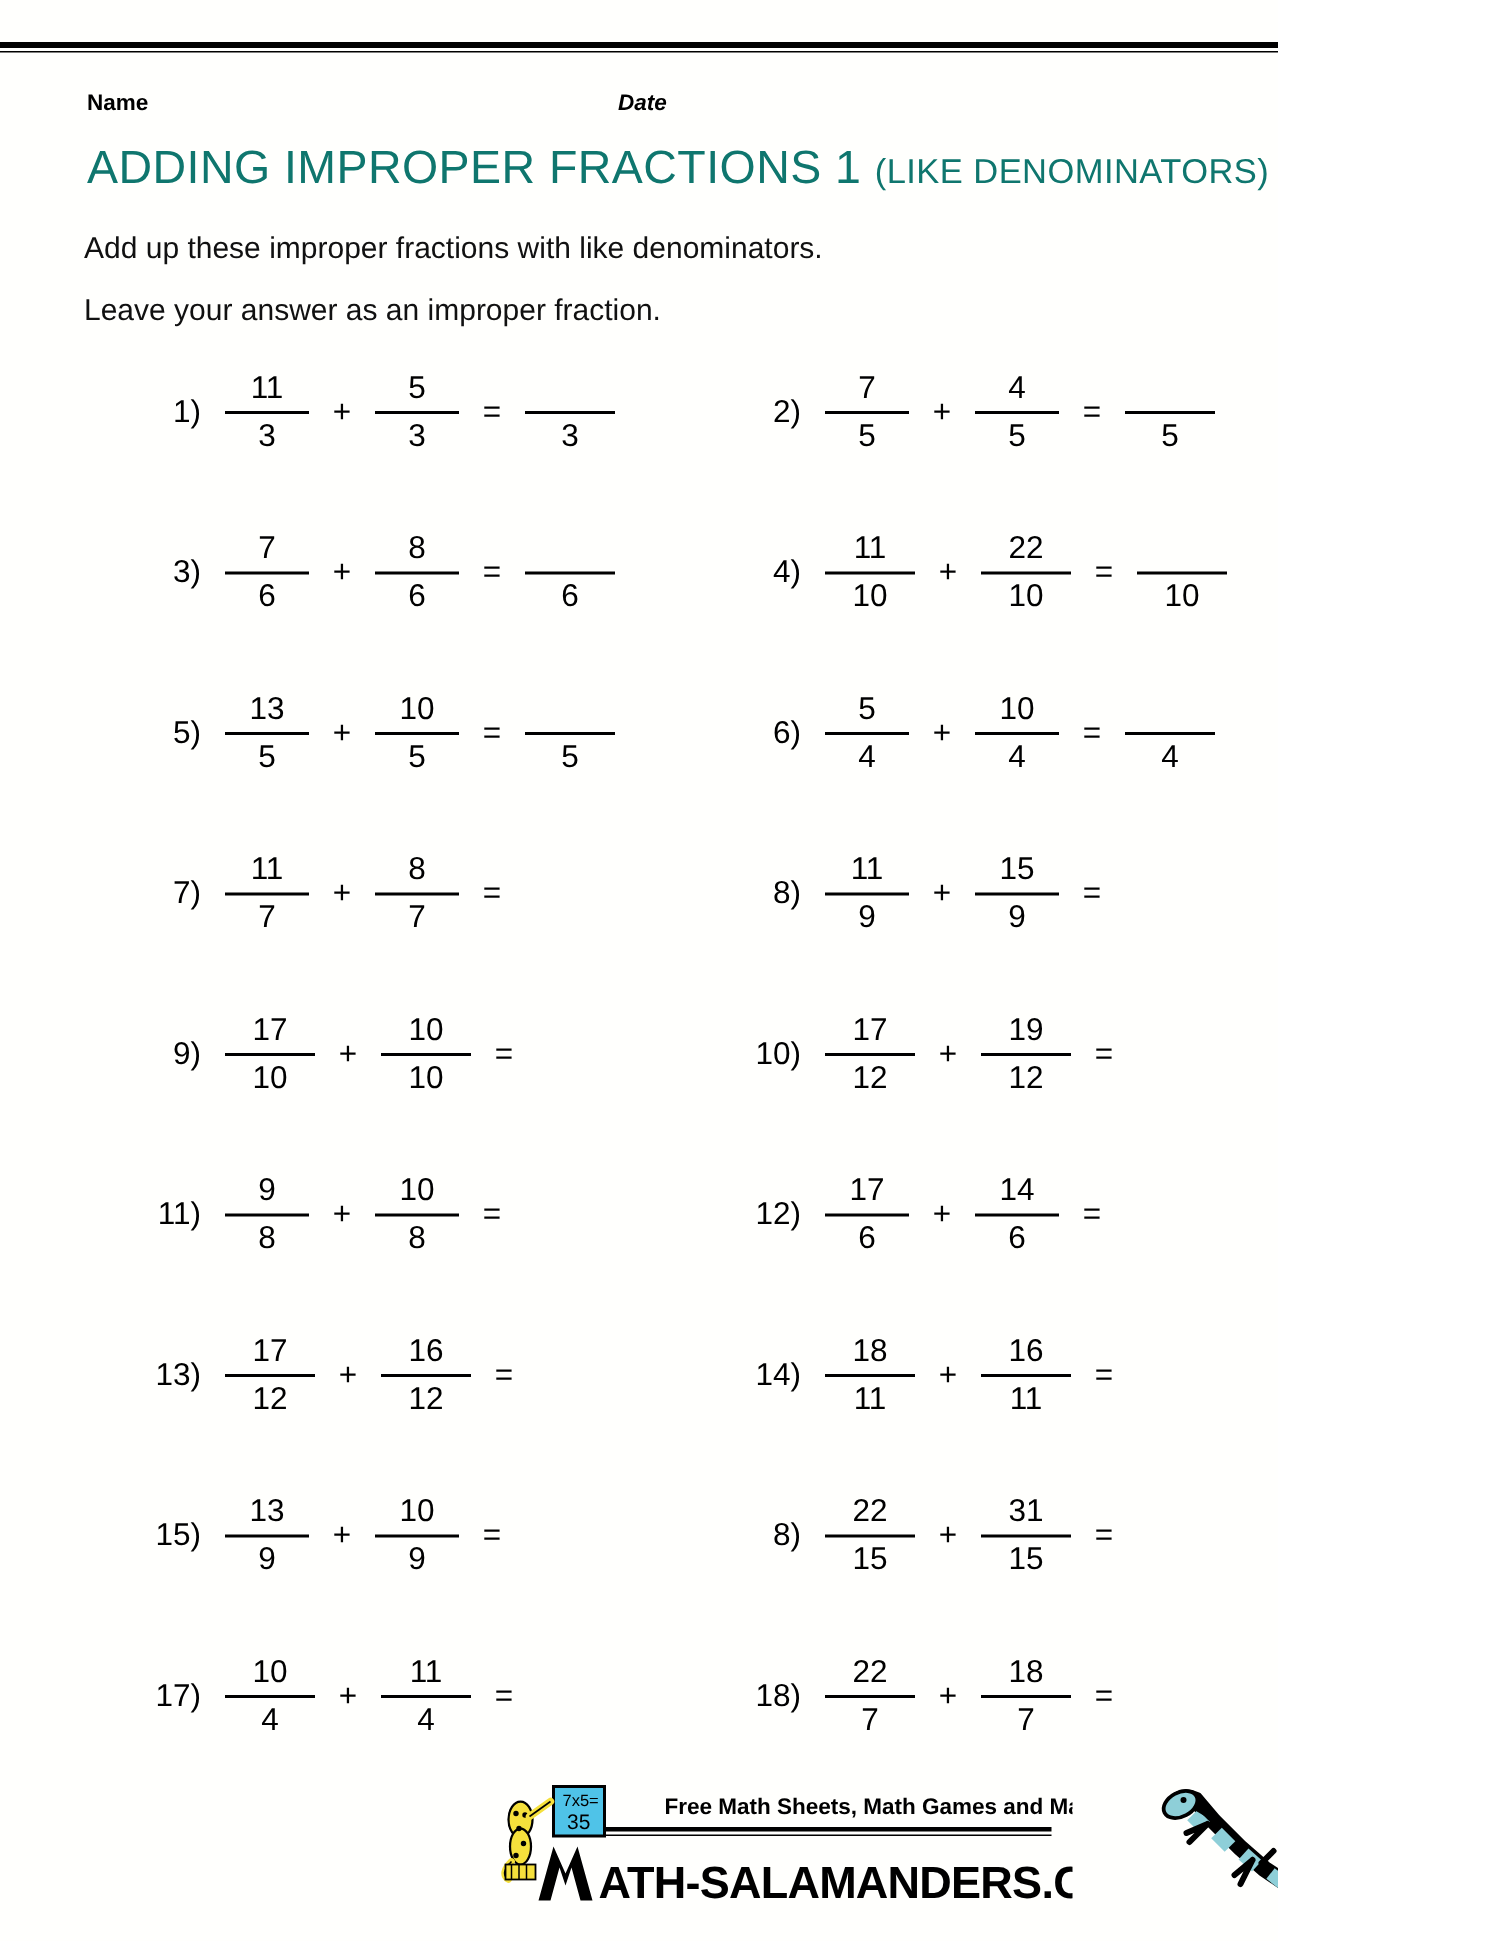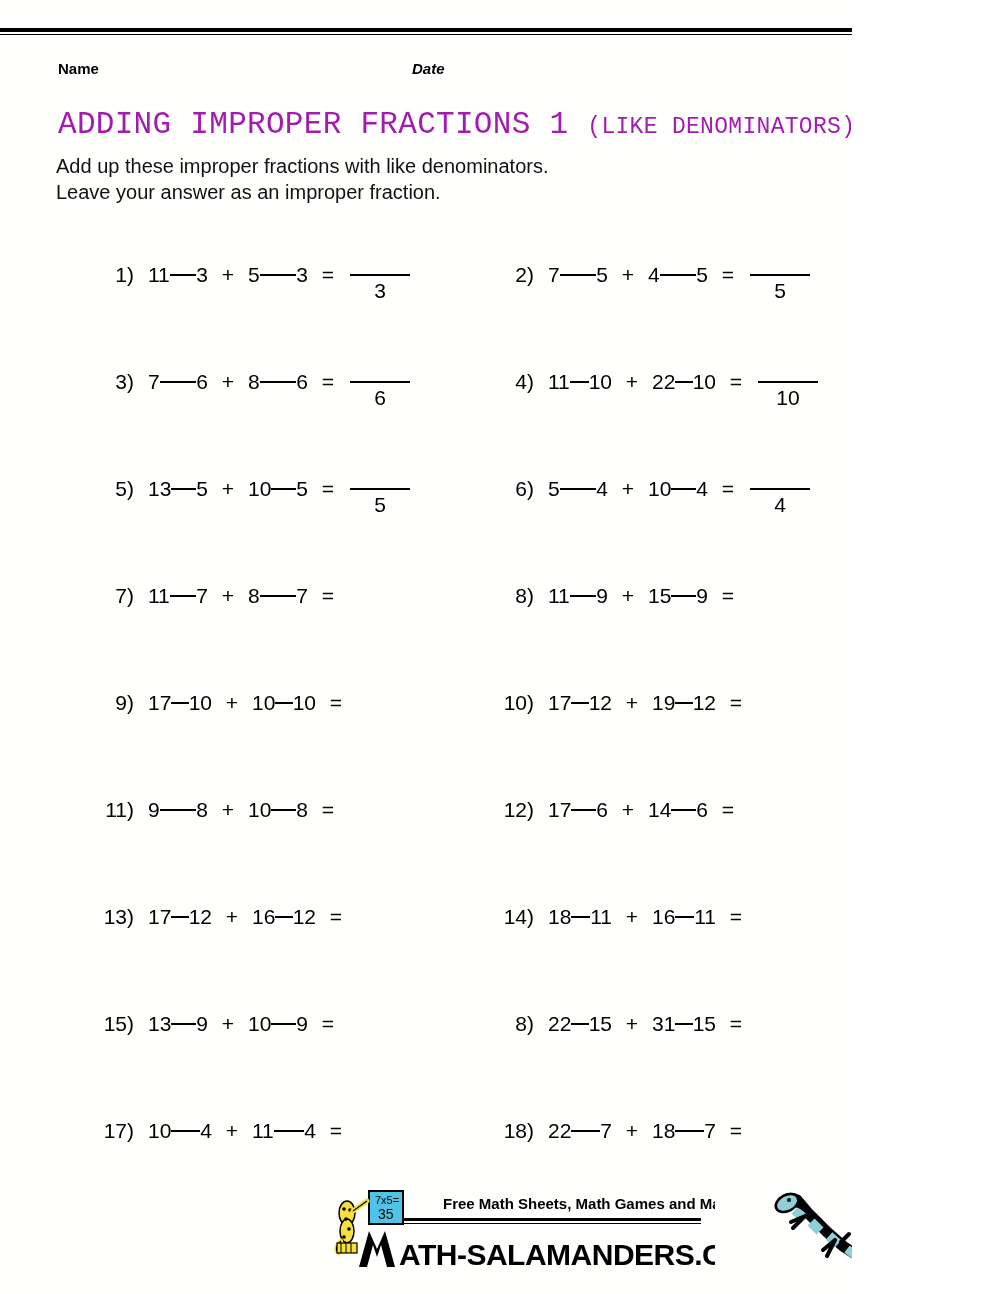--- a/index.html
+++ b/index.html
@@ -63,43 +63,43 @@
     border: 1px solid #b9b9b9;
     background: #ffffff;
     box-sizing: border-box;
   }
   .logo-svg { display: block; }
 
   
   .title {
     position: absolute;
     left: 58px;
-    top: 107px;
-    font-family: Liberation Mono, monospace;
+    top: 94px;
+    font-family: Liberation Sans, sans-serif;
     font-size: 31px;
-    color: #a21caf;
+    color: #0f766e;
     letter-spacing: 0.3px;
     white-space: nowrap;
   }
   .title .sub {
     font-size: 23px;
   }
 
   
   .instr1 {
     position: absolute;
     left: 56px;
     top: 155px;
     font-size: 20px;
     color: #111;
   }
   .instr2 {
     position: absolute;
     left: 56px;
-    top: 181px;
+    top: 196px;
     font-size: 20px;
     color: #111;
   }
 
   
   .problems {
     position: absolute;
     left: 0;
     top: 232px;
     width: 1000px;
@@ -120,20 +120,21 @@
   .pnum {
     font-size: 21px;
     color: #000;
     width: 46px;
     text-align: right;
     margin-right: 14px;
   }
 
   .frac {
     display: inline-flex;
+    flex-direction: column;
     align-items: center;
     width: 60px;
   }
   .frac .num, .frac .den {
     font-size: 21px;
     color: #000;
     line-height: 26px;
     height: 26px;
     display: block;
   }

